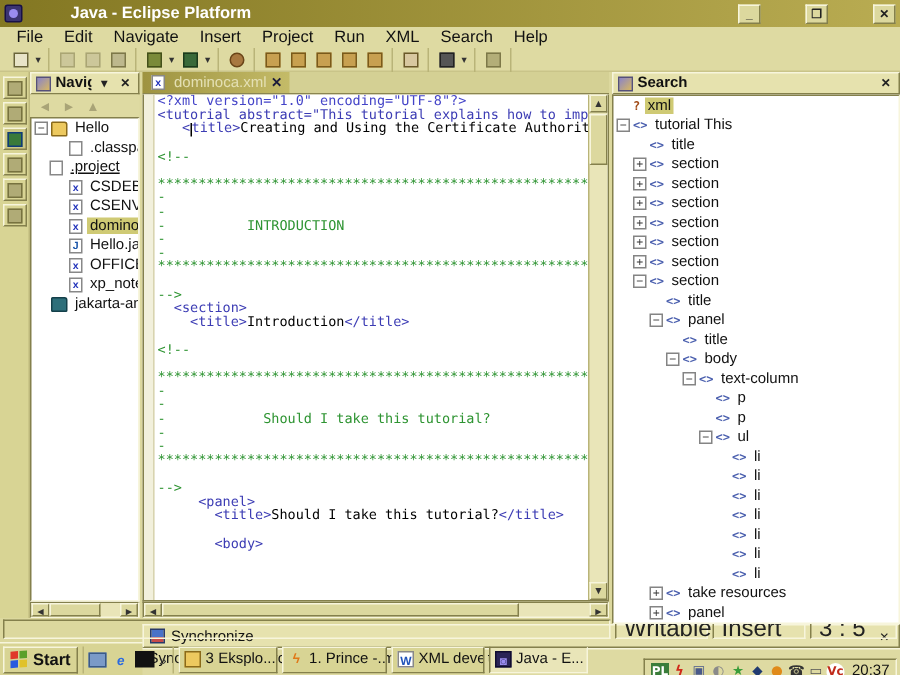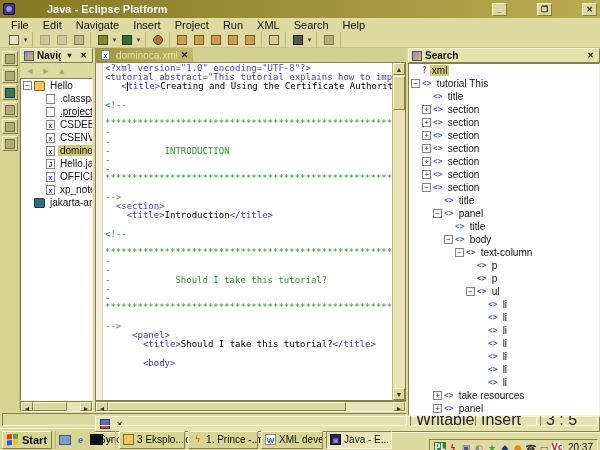--- a/index.html
+++ b/index.html
@@ -247,21 +247,21 @@
         <div class="trow" style="padding-left: 2px;">
           <span class="exp">−</span>
           <span class="fi fi-folder-open"></span>
           <span class="lbl">Hello</span>
         </div>
         <div class="trow" style="padding-left: 13px;">
           <span class="noexp"></span>
           <span class="fi fi-file"></span>
           <span class="lbl">.classpath</span>
         </div>
-        <div class="trow" style="padding-left: 13px; text-decoration: underline;">
+        <div class="trow" style=" text-decoration: underline;">
           <span class="noexp"></span>
           <span class="fi fi-file"></span>
           <span class="lbl">.project</span>
         </div>
         <div class="trow" style="padding-left: 13px;">
           <span class="noexp"></span>
           <span class="fi fi-xml">x</span>
           <span class="lbl">CSDEBUG.XM</span>
         </div>
         <div class="trow" style="padding-left: 13px;">
@@ -469,20 +469,21 @@
               <span class="exp">+</span>
               <span class="oi">&lt;&gt;</span>
               <span class="lbl">panel</span>
             </div>
           </div>
       </div>
     </div>
     <div id="sync">
       <div id="synchead" class="raised">
         <span id="syncico"></span>
+        <span style="flex:1">Synchronize</span>
         <span class="vbtn">✕</span>
       </div>
       <div id="syncbody">Synchronize resources with their remote to display them here.</div>
     </div>
   </div>
 </div>
 
 <div id="statusbar">
   <span class="scell grow sunken"></span>
   <span class="scell sunken" style="width:62px">Writable</span>

